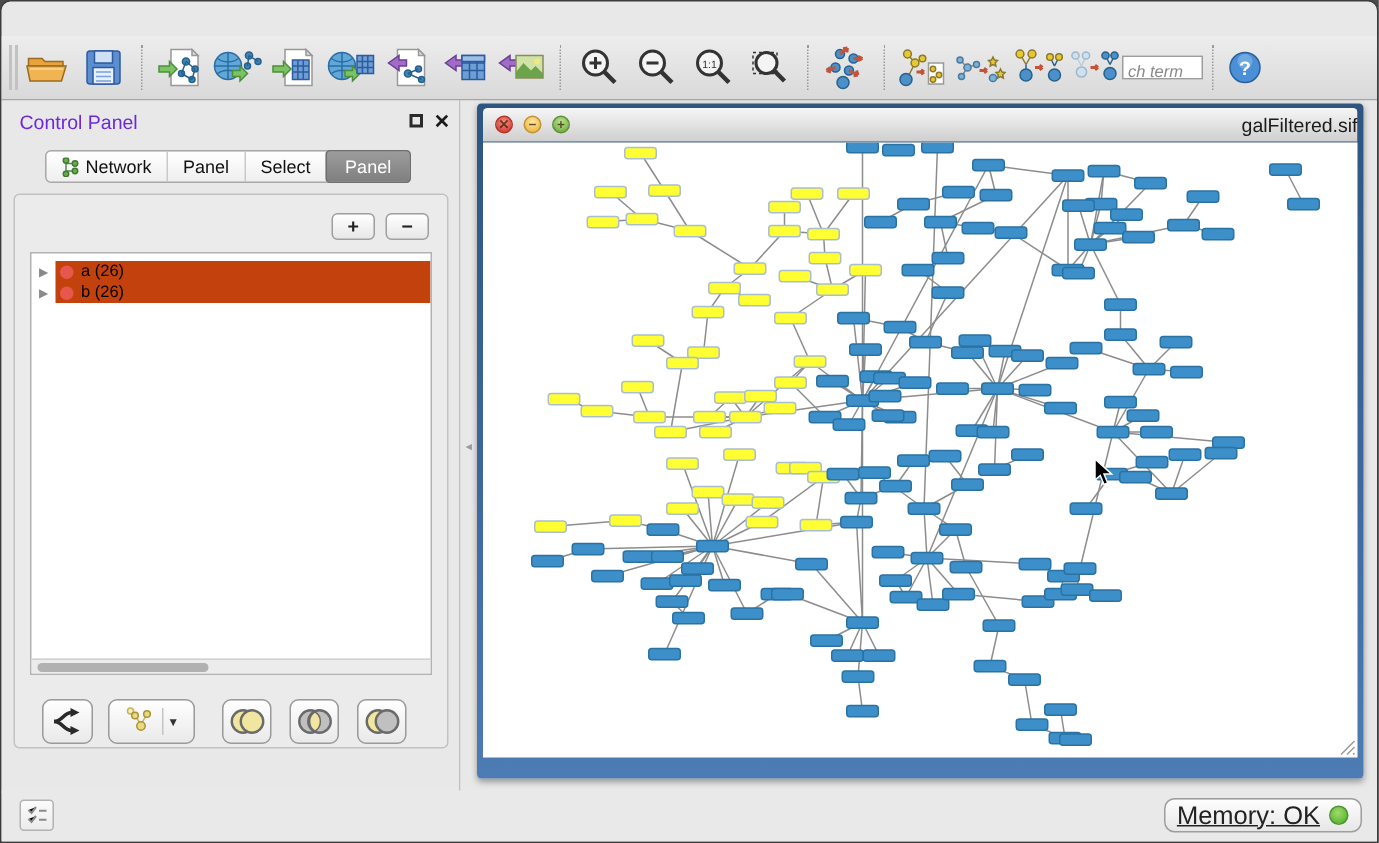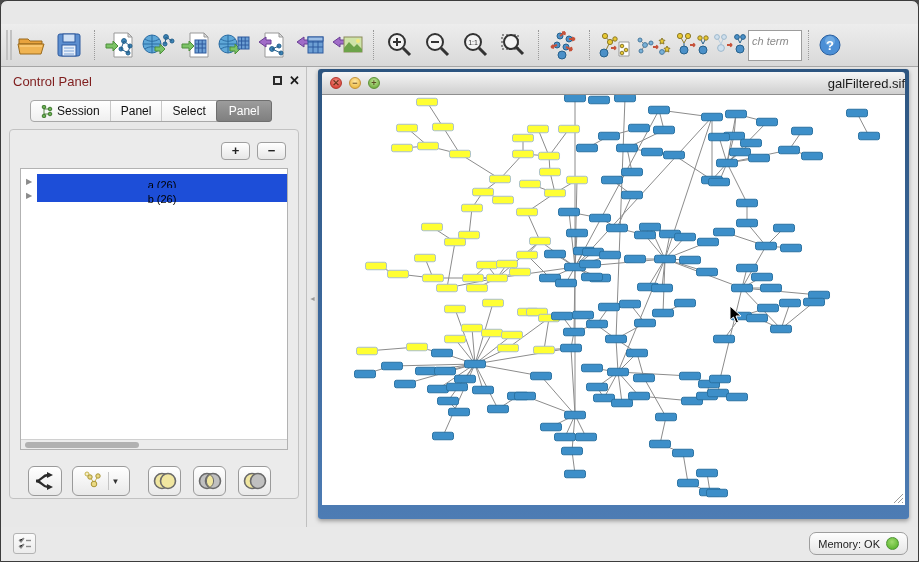--- a/index.html
+++ b/index.html
@@ -20,52 +20,52 @@
 
   
   .toolbar { position:absolute; left:0; top:23px; right:0; height:43px;
              background:linear-gradient(#ededed,#d9d9d9); border-bottom:1px solid #a6a6a6;
              display:flex; align-items:center; }
   .tb-grip { width:6px; height:30px; margin-left:5px;
              border-left:2px solid #c2c2c2; border-right:2px solid #c2c2c2; }
   .tb-sep { width:1px; height:30px; border-left:1px dotted #9a9a9a; margin:0 6px; }
   .tb-btn { width:38px; height:36px; display:flex; align-items:center; justify-content:center; }
   .tb-btn svg { display:block; }
-  .search-field { width:54px; height:31px; background:#fff; border:1px solid #9d9d9d;
+  .search-field { width:54px; height:16px; background:#fff; border:1px solid #9d9d9d;
                   font-style:italic; color:#8a8a8a; font-size:11px; line-height:20px;
                   padding:0 3px; overflow:hidden; white-space:nowrap; }
 
   
   .main { position:absolute; left:0; top:66px; right:0; height:462px; display:flex; }
 
   
   .cp { position:relative; width:306px; background:#e8e8e8; border-right:1px solid #c0c0c0; }
   .cp-header { position:absolute; left:0; top:0; right:0; height:28px; }
-  .cp-title { position:absolute; left:12px; top:7px; font-size:13px; color:#7f1d1d; }
+  .cp-title { position:absolute; left:12px; top:7px; font-size:13px; color:#6d28d9; }
   .cp-float { position:absolute; right:24px; top:9px; width:9px; height:9px; border:2px solid #2a2a2a; }
   .cp-close { position:absolute; right:6px; top:6px; font-size:13px; font-weight:bold; color:#1a1a1a; }
   .cp-tabs { position:absolute; left:29px; top:33px; height:22px; display:flex;
              background:linear-gradient(#ffffff,#efefef); border:1px solid #a8a8a8; border-radius:4px; }
   .cp-tab { display:flex; align-items:center; justify-content:center; gap:4px;
             font-size:12px; color:#111; border-right:1px solid #c9c9c9; padding:0 10px; }
   .cp-tab:last-child { border-right:none; }
   .cp-tab.sel { background:linear-gradient(#9c9c9c,#7f7f7f); color:#fff; border-radius:3px;
                 margin:-1px; border:1px solid #6f6f6f; padding:0 12px; }
   .groupbox { position:absolute; left:8px; top:62px; width:290px; height:370px;
               border:1px solid #c2c2c2; border-radius:4px; background:#ebebeb; }
   .pm-row { position:absolute; top:12px; right:12px; display:flex; gap:7px; }
   .pm-btn { width:29px; height:18px; background:linear-gradient(#ffffff,#e7e7e7);
             border:1px solid #9f9f9f; border-radius:4px; font-size:13px; font-weight:bold;
             line-height:15px; text-align:center; color:#222; }
   .set-list { position:absolute; left:10px; right:10px; top:38px; height:282px;
               background:#ffffff; border:1px solid #b2b2b2; overflow:hidden; }
   .set-row { position:relative; height:14px; display:flex; align-items:center; }
   .row-tri { width:16px; text-align:center; font-size:8px; color:#8a8a8a; flex:0 0 16px; }
   .row-hl { flex:1; height:14px; display:flex; align-items:center; gap:5px; }
-  .set-row.sel .row-hl { background:#1d4ed8;flex-direction:column; }
+  .set-row.sel .row-hl { background:#c2410c; }
   .row-dot { width:9px; height:9px; border-radius:50%; background:#e8574c; margin-left:3px; }
   .row-label { font-size:11px; color:#000; }
   .hscroll { position:absolute; left:0; right:0; bottom:0; height:10px; background:#ececec;
              border-top:1px solid #d0d0d0; }
   .hthumb { position:absolute; left:4px; top:2px; width:114px; height:6px; border-radius:3px; background:#b1b1b1; }
   .cp-actions { position:absolute; left:18px; top:336px; display:flex; align-items:center; }
   .act-btn { height:30px; background:linear-gradient(#ffffff,#e9e9e9); border:1px solid #9a9a9a;
              border-radius:6px; display:flex; align-items:center; justify-content:center; }
   .w34 { width:34px; }
   .split-btn { width:58px; margin-left:10px; }
@@ -98,21 +98,21 @@
   .cursor { position:absolute; left:407px; top:210px; }
 
   
   .statusbar { position:absolute; left:0; bottom:0; right:0; height:34px; background:#e9e9e9; }
   .sb-left-btn { position:absolute; left:12px; top:6px; width:23px; height:21px;
                  background:linear-gradient(#fbfbfb,#ececec); border:1px solid #b3b3b3; border-radius:3px;
                  display:flex; align-items:center; justify-content:center; }
   .memory-btn { position:absolute; right:10px; top:5px; height:23px; padding:0 8px;
                 background:linear-gradient(#fefefe,#e6e6e6); border:1px solid #9e9e9e; border-radius:7px;
                 display:flex; align-items:center; gap:6px; }
-  .memory-label { font-size:11px; color:#222; }
+  .memory-label { font-size:17px; color:#222;text-decoration:underline; }
   .memory-dot { width:13px; height:13px; border-radius:50%; border:1px solid #4d9334;
                 background:radial-gradient(circle at 45% 35%, #9fdb6e, #5cb52e 80%); }
 </style>
 </head>
 <body>
 
 <div class="window">
 
 
   <div class="toolbar">
@@ -365,21 +365,21 @@
       </div>
       <div class="cp-tabs">
         <div class="cp-tab">
           <svg width="12" height="13" viewBox="0 0 12 13">
               <path d="M3 2 v9 M3 4 h6 M3 9 h6" stroke="#5a8a4a" fill="none"></path>
               <circle cx="3" cy="2" r="1.8" fill="#6aae52" stroke="#3f7a30"></circle>
               <circle cx="9" cy="4" r="1.8" fill="#6aae52" stroke="#3f7a30"></circle>
               <circle cx="9" cy="9" r="1.8" fill="#6aae52" stroke="#3f7a30"></circle>
               <circle cx="3" cy="11" r="1.8" fill="#6aae52" stroke="#3f7a30"></circle>
             </svg>
-          <span>Session</span>
+          <span>Network</span>
         </div>
         <div class="cp-tab">
             <span>Panel</span>
           </div>
         <div class="cp-tab">
             <span>Select</span>
           </div>
         <div class="cp-tab sel">
             <span>Panel</span>
           </div>

